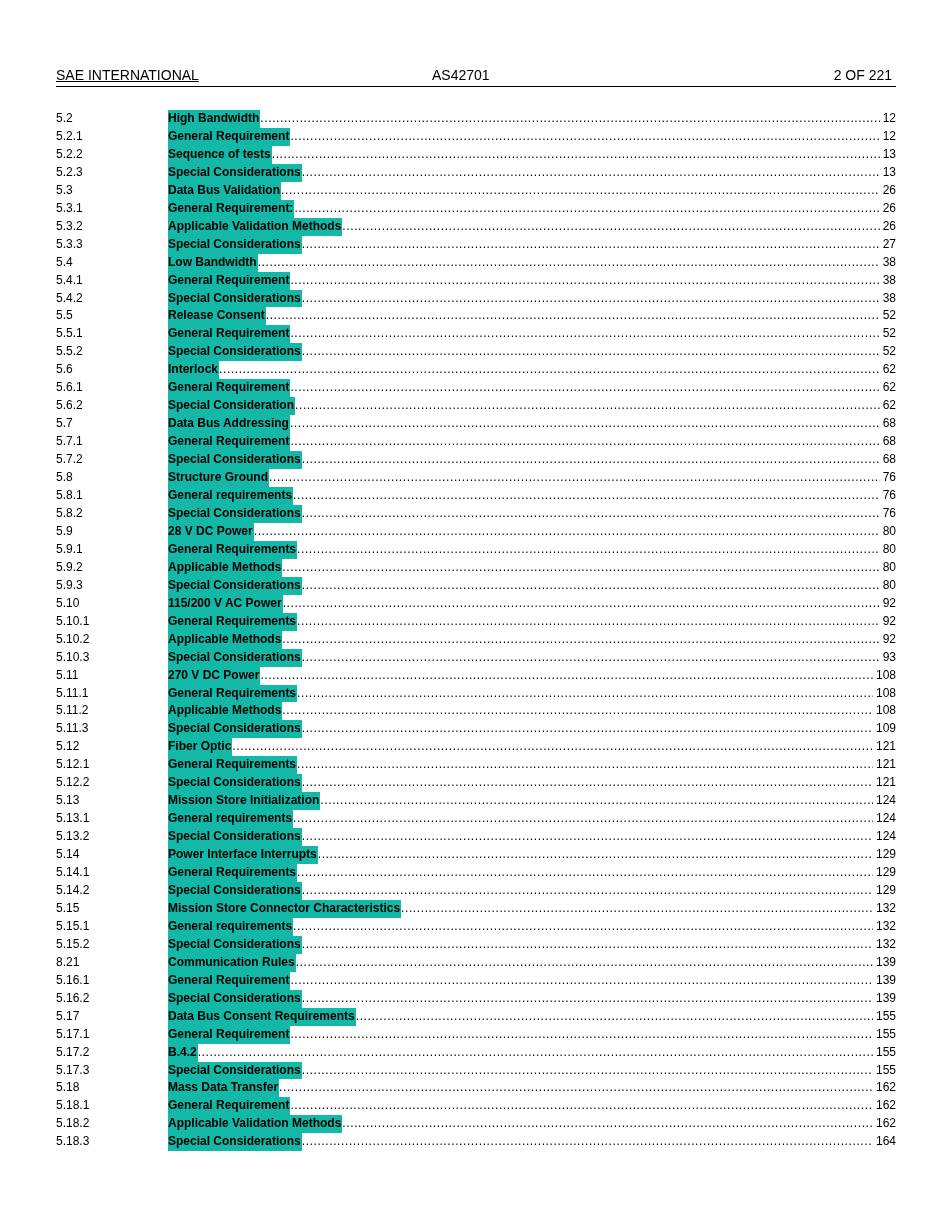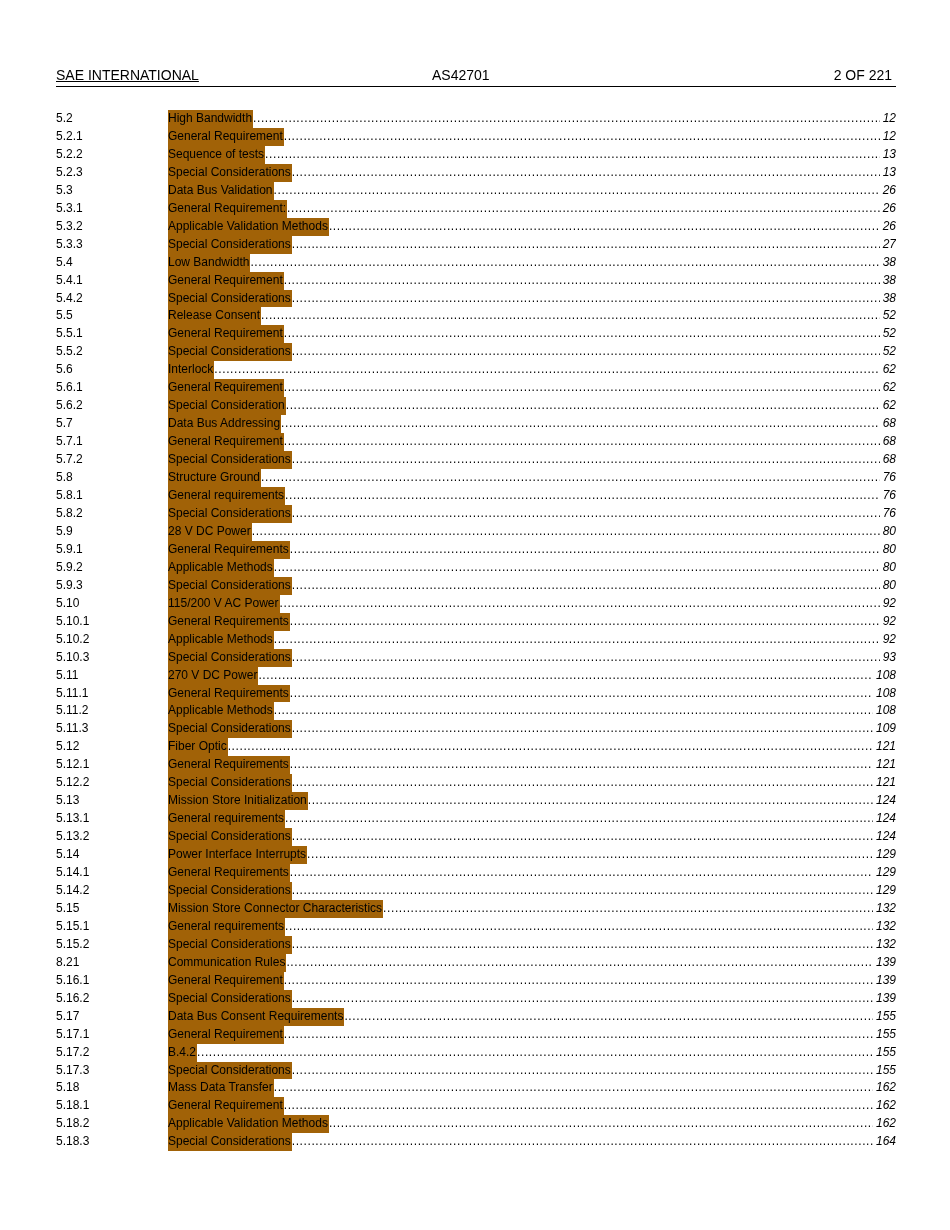--- a/index.html
+++ b/index.html
@@ -6,24 +6,24 @@
     body { width: 950px; height: 1230px; position: relative; font-family: "Liberation Sans", sans-serif; color: #000; overflow: hidden; }
     .header { position: absolute; left: 56px; top: 66px; width: 840px; height: 20px; border-bottom: 1px solid #000; font-size: 14px; }
     .header span { position: absolute; top: 0; line-height: 18px; }
     .h-left { left: 0; text-decoration: underline; }
     .h-center { left: 376px; }
     .h-right { right: 4px; }
     .toc { position: absolute; left: 56px; top: 110px; width: 840px; }
     .row { position: relative; height: 17.96px; line-height: 17.96px; font-size: 12px; white-space: nowrap; }
     .num { position: absolute; left: 0; top: 0; }
     .entry { position: absolute; left: 112px; right: 0; top: 0; display: flex; overflow: hidden; }
-    .title { flex: 0 0 auto; background: #a16207; padding-right: 1px; }
+    .title { flex: 0 0 auto; background: #14b8a6; padding-right: 1px; font-weight: bold; }
     .leader { flex: 1 1 auto; overflow: hidden; letter-spacing: 0.6px; }
     .leader::before { content: "................................................................................................................................................................................................................................................................"; }
-    .page { flex: 0 0 auto; padding-left: 3px; background: #fff; font-style: italic; }
+    .page { flex: 0 0 auto; padding-left: 3px; background: #fff; }
   </style>
 </head>
 <body>
 
 <div class="header">
   <span class="h-left">SAE INTERNATIONAL</span>
   <span class="h-center">AS42701</span>
   <span class="h-right">2 OF 221</span>
 </div>
 

